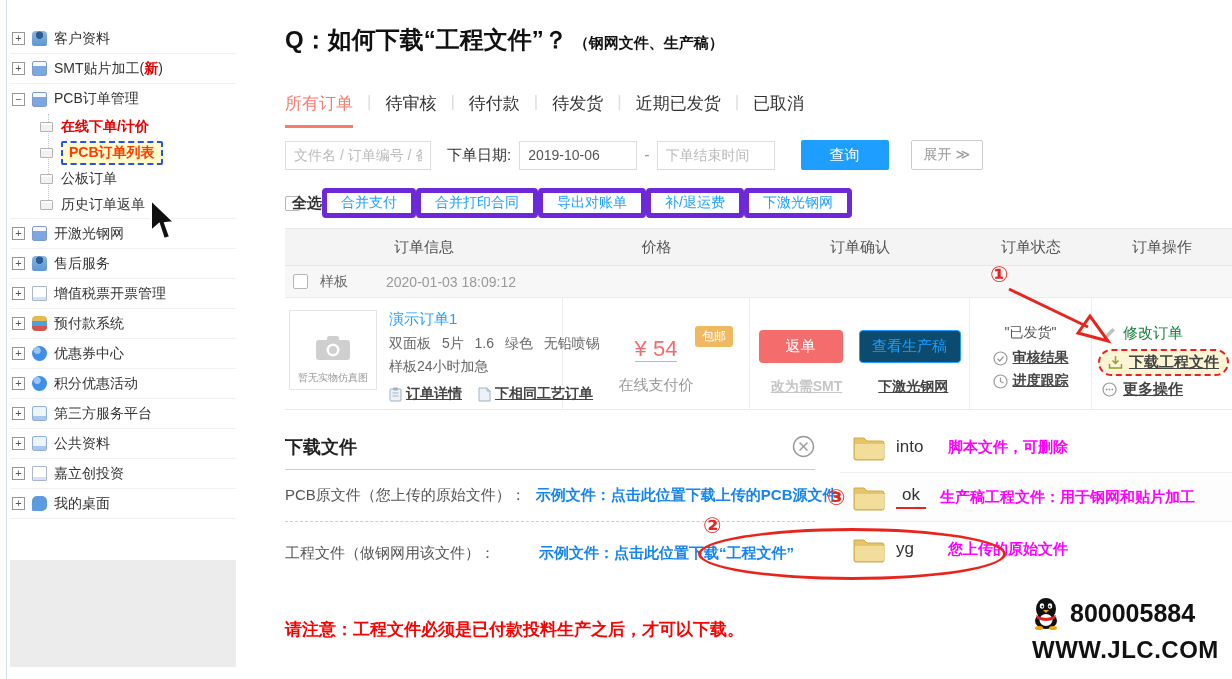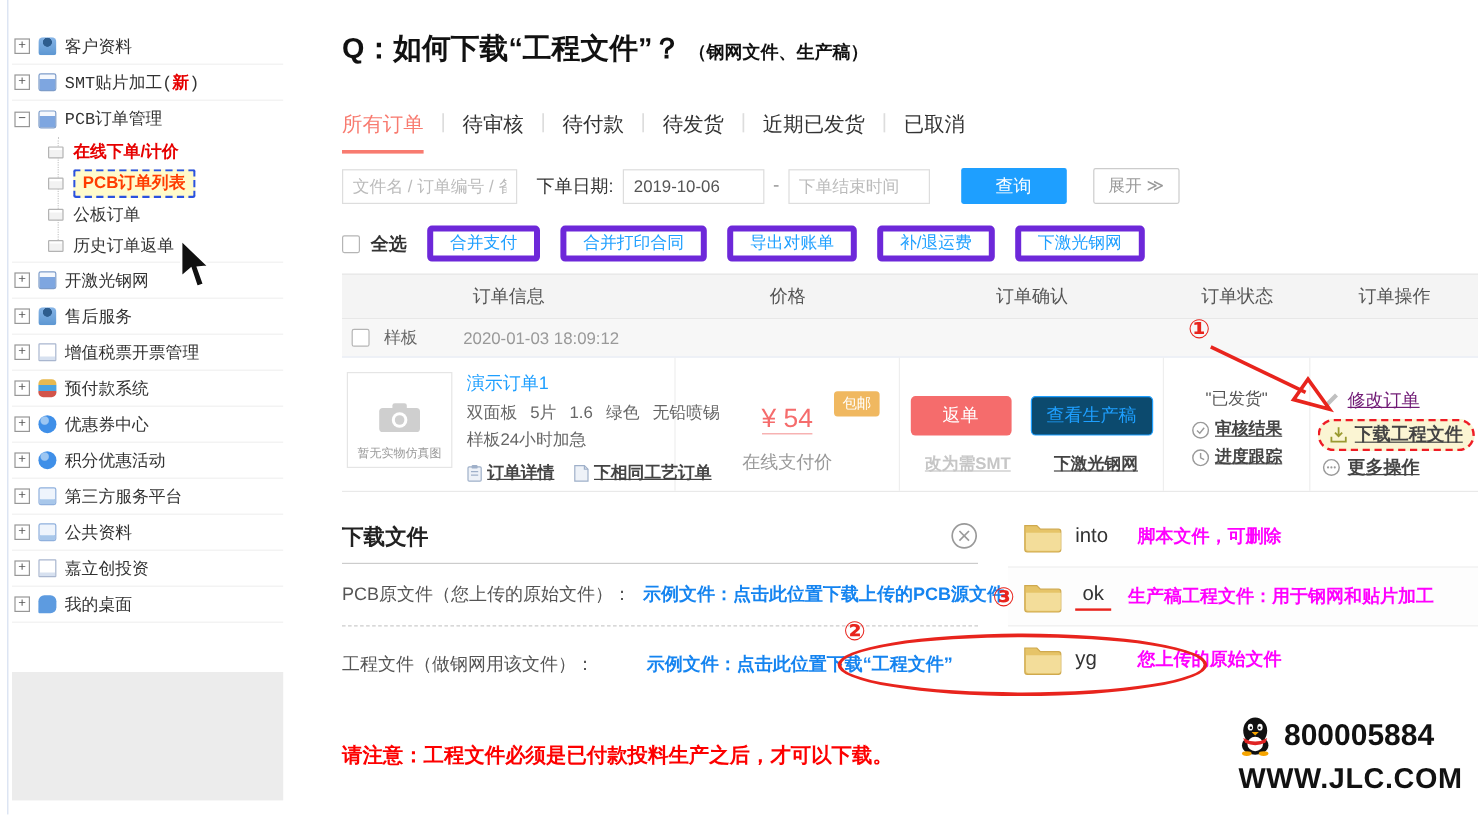--- a/index.html
+++ b/index.html
@@ -7,21 +7,21 @@
   .screen { position:relative; width:1232px; height:679px; background:#fff; overflow:hidden; }
   .edge-line { position:absolute; left:6px; top:0; width:1px; height:679px; background:#d5dff0; }
 
   
   .sidebar { position:absolute; left:10px; top:12px; width:226px; }
   .search-box { display:flex; align-items:center; height:32px; border:1px solid #c9c9c9; border-radius:16px; padding:0 10px 0 14px; background:#fff; }
   .search-box input { flex:1; border:none; outline:none; font-size:14px; color:#555; min-width:0; font-family:inherit; }
   .search-box input::placeholder { color:#aaa; }
   .menu { margin-top:12px; }
   .mi { height:30px; display:flex; align-items:center; gap:7px; border-bottom:1px solid #f0f0f0; padding-left:2px; }
-  .mi-label { font-size:14px; color:#333; white-space:nowrap;font-family:Liberation Mono, monospace; }
+  .mi-label { font-size:14px; color:#333; white-space:nowrap; }
   .badge-new { color:#e60000; font-weight:bold; font-size:14px; }
   .toggle { width:13px; height:13px; border:1px solid #979797; background:#fff; font-size:11px; line-height:11px; text-align:center; color:#555; flex:0 0 13px; }
   .toggle::before { content:"+"; }
   .toggle.minus::before { content:"\2212"; }
   .ic { width:15px; height:15px; flex:0 0 15px; border-radius:2px; }
   .ic-person { background:radial-gradient(circle at 50% 28%, #2e5d8e 0 3.5px, transparent 4px), linear-gradient(#86b4e6,#5d97d2); border-radius:4px 4px 2px 2px; }
   .ic-app { background:linear-gradient(#f5f8fd 30%, #7ea6e0 30%); border:1px solid #7d9cc9; }
   .ic-doc { background:linear-gradient(#fff 0 100%); border:1px solid #a9b6cf; box-shadow:inset 0 -3px 0 #d7e1f0; border-radius:1px; }
   .ic-coins { background:linear-gradient(#e7b94f 34%, #4aa3e0 34% 67%, #d2544a 67%); border-radius:4px; }
   .ic-balloon { background:radial-gradient(circle at 35% 30%, #9cc6f2 0 3px, #3f8fe8 4px); border-radius:50%; }
@@ -51,21 +51,21 @@
   .filter-row { position:absolute; top:140px; left:0; display:flex; align-items:center; }
   .filter-row input { height:29px; border:1px solid #ddd; font-size:14px; color:#555; padding:0 8px; outline:none; font-family:inherit; }
   .filter-row input::placeholder { color:#bbb; }
   .inp-keyword { width:146px; }
   .date-label { font-size:15px; color:#333; margin:0 8px 0 16px; white-space:nowrap; }
   .inp-date { width:118px; }
   .range-sep { color:#999; margin:0 7px; }
   .btn-query { width:88px; height:30px; background:#1e9fff; color:#fff; font-size:15px; border:none; border-radius:2px; margin-left:26px; cursor:pointer; font-family:inherit; }
   .btn-expand { height:30px; padding:0 12px; background:#fff; color:#999; font-size:14px; border:1px solid #ccc; border-radius:2px; margin-left:22px; cursor:pointer; white-space:nowrap; font-family:inherit; }
 
-  .bulk-row { position:absolute; top:188px; left:0; display:flex; align-items:center; gap:17px; }
+  .bulk-row { position:absolute; top:188px; left:0; display:flex; align-items:center; gap:0; }
   .checkbox { width:15px; height:15px; border:1px solid #b5b5b5; border-radius:2px; background:#fff; flex:0 0 15px; }
   .select-all-label { font-size:15px; color:#333; font-weight:bold; margin-left:-8px; }
   .btn-outline { height:30px; padding:0 14px; background:#fff; border:5px solid #6d28d9; color:#1e9fff; font-size:14px; border-radius:4px; cursor:pointer; white-space:nowrap; font-family:inherit; }
 
   .thead { position:absolute; top:228px; left:0; width:947px; height:38px; background:#f4f4f4; border-top:1px solid #e7e7e7; border-bottom:1px solid #e7e7e7; display:flex; align-items:center; }
   .th { font-size:15px; color:#555; text-align:center; }
   .c1 { width:278px; } .c2 { width:187px; } .c3 { width:220px; } .c4 { width:122px; } .c5 { width:140px; }
 
   .group-row { position:absolute; top:266px; left:0; width:947px; height:32px; background:#f7f7f7; display:flex; align-items:center; padding-left:8px; border-bottom:1px solid #e6ecf5; }
   .group-type { font-size:14px; color:#666; margin-left:12px; }
@@ -96,21 +96,21 @@
   .btn-return { width:84px; height:33px; background:#f56c6c; color:#fff; font-size:15px; border:none; border-radius:4px; cursor:pointer; font-family:inherit; }
   .btn-draft { width:102px; height:33px; background:#0c4a6e; color:#1e9fff; font-size:15px; border:1px solid #1e9fff; border-radius:4px; cursor:pointer; font-family:inherit; }
   .oc3-links { display:flex; justify-content:center; gap:36px; margin-top:15px; }
 
   .oc4 { text-align:center; padding-top:26px; }
   .status-q { font-size:14px; color:#555; margin-bottom:7px; }
   .st-row { display:flex; align-items:center; justify-content:center; gap:5px; margin-top:5px; }
 
   .oc5 { padding:26px 0 0 10px; }
   .op-row { display:flex; align-items:center; gap:6px; margin-bottom:6px; }
-  .op-modify { color:#701a75; font-size:15px; text-decoration:underline; cursor:pointer; }
+  .op-modify { color:#15803d; font-size:15px; cursor:pointer; }
   .dl-pill { display:inline-flex; align-items:center; gap:6px; background:#fbf5d3; border:2px dashed #ee1c25; border-radius:15px; padding:2px 8px; margin:0 0 4px -4px; cursor:pointer; }
   .dl-pill .ulink { font-size:15px; }
 
   
   .dl-panel { position:absolute; top:424px; left:0; width:530px; height:175px; }
   .dlp-head { position:absolute; top:0; left:0; right:0; height:46px; border-bottom:1px solid #ccc; display:flex; align-items:center; justify-content:space-between; }
   .dlp-title { font-size:18px; font-weight:bold; color:#222; }
   .dlp-row1 { position:absolute; top:62px; left:0; right:0; display:flex; align-items:center; }
   .dlp-div { position:absolute; top:97px; left:0; right:0; border-top:1px dashed #ccc; }
   .dlp-row2 { position:absolute; top:120px; left:0; right:0; display:flex; align-items:flex-start; }

